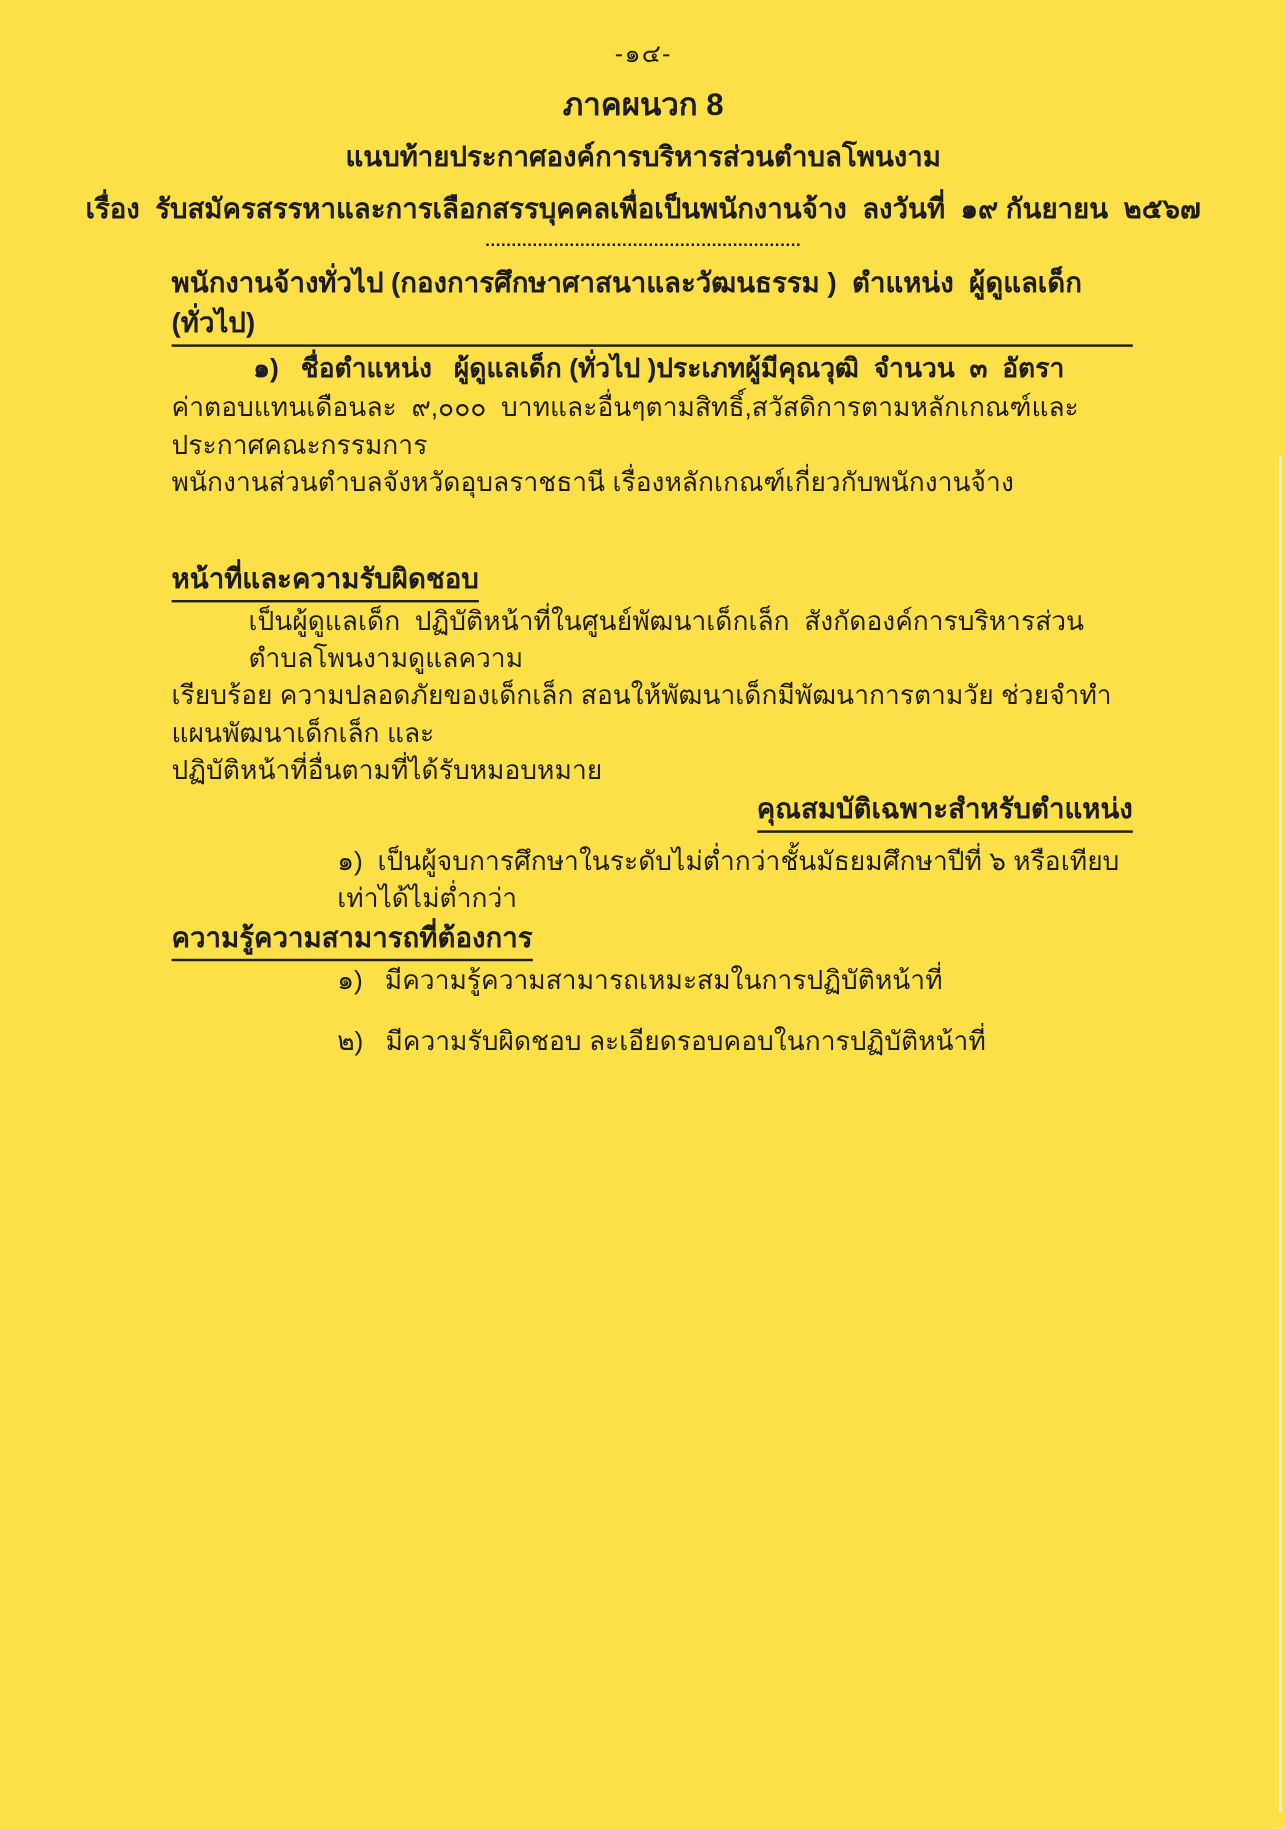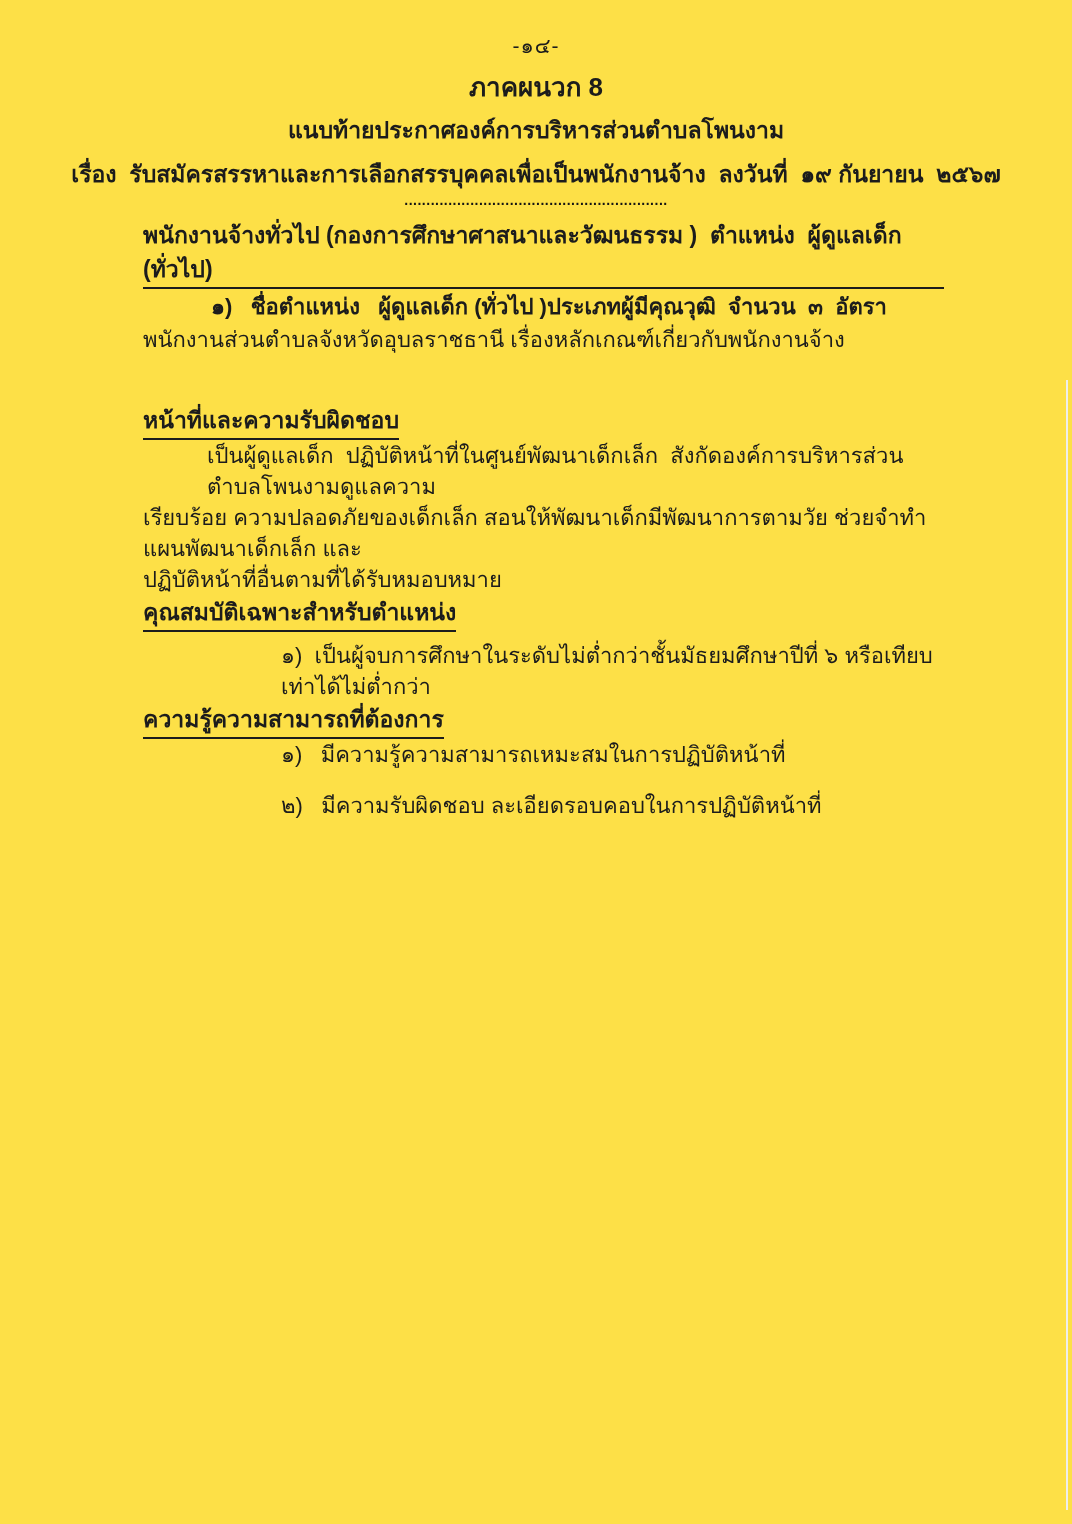--- a/index.html
+++ b/index.html
@@ -112,36 +112,37 @@
 
     <div class="body-block">
 
       <div class="section-heading bold pos-heading">
         <span class="u pre">พนักงานจ้างทั่วไป (กองการศึกษาศาสนาและวัฒนธรรม )  ตำแหน่ง  ผู้ดูแลเด็ก (ทั่วไป)</span>
       </div>
 
       <div class="list-level-1 bold pre">๑)   ชื่อตำแหน่ง   ผู้ดูแลเด็ก (ทั่วไป )ประเภทผู้มีคุณวุฒิ  จำนวน  ๓  อัตรา</div>
 
 
+      <div class="body-line pre">ค่าตอบแทนเดือนละ  ๙,๐๐๐  บาทและอื่นๆตามสิทธิ์,สวัสดิการตามหลักเกณฑ์และประกาศคณะกรรมการ</div>
 
       <div class="body-line pre">พนักงานส่วนตำบลจังหวัดอุบลราชธานี เรื่องหลักเกณฑ์เกี่ยวกับพนักงานจ้าง</div>
 
       <div class="gap-md"></div>
 
       <div class="section-heading bold">
         <span class="u pre">หน้าที่และความรับผิดชอบ</span>
       </div>
 
       <div class="body-line indent-first pre">เป็นผู้ดูแลเด็ก  ปฏิบัติหน้าที่ในศูนย์พัฒนาเด็กเล็ก  สังกัดองค์การบริหารส่วนตำบลโพนงามดูแลความ</div>
 
       <div class="body-line pre">เรียบร้อย ความปลอดภัยของเด็กเล็ก สอนให้พัฒนาเด็กมีพัฒนาการตามวัย ช่วยจำทำแผนพัฒนาเด็กเล็ก และ</div>
 
       <div class="body-line pre">ปฏิบัติหน้าที่อื่นตามที่ได้รับหมอบหมาย</div>
 
-      <div class="section-heading bold" style="margin-top:0;">
+      <div class="section-heading bold" style="margin-top:0;text-align:right;">
         <span class="u pre">คุณสมบัติเฉพาะสำหรับตำแหน่ง</span>
       </div>
 
       <div class="list-level-2 pre mt-sm">๑)  เป็นผู้จบการศึกษาในระดับไม่ต่ำกว่าชั้นมัธยมศึกษาปีที่ ๖ หรือเทียบเท่าได้ไม่ต่ำกว่า</div>
 
       <div class="section-heading bold" style="margin-top:0;text-decoration:underline;">
         <span class="u pre">ความรู้ความสามารถที่ต้องการ</span>
       </div>
 
       <div class="list-level-2 pre">๑)   มีความรู้ความสามารถเหมะสมในการปฏิบัติหน้าที่</div>

